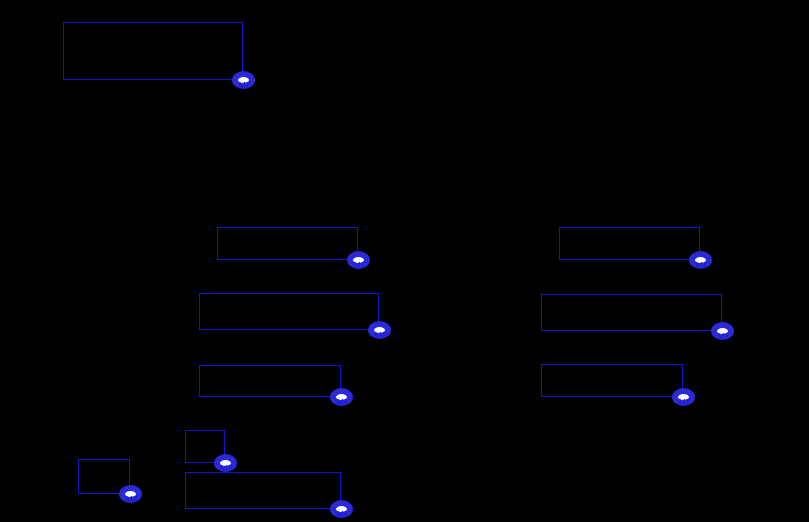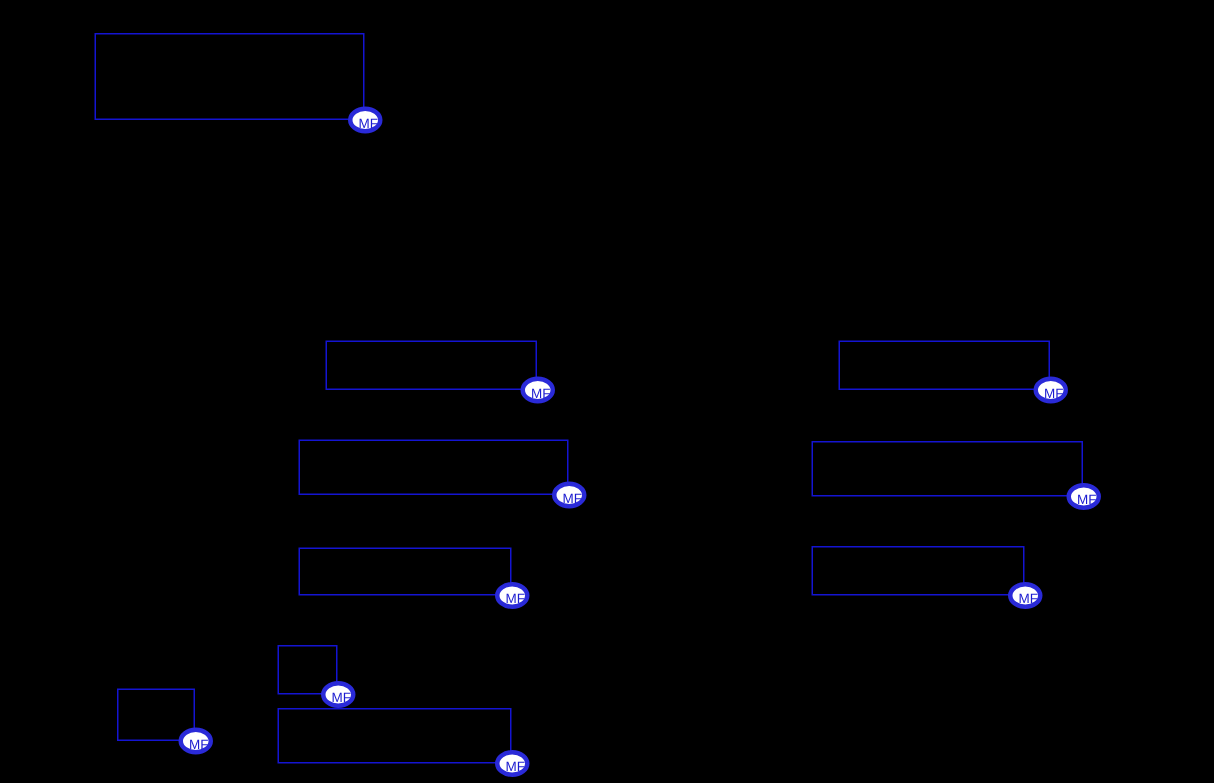--- a/index.html
+++ b/index.html
@@ -24,23 +24,23 @@
     border: 1px solid #1414d2;
     background: transparent;
   }
   .region-badge {
     position: absolute;
     box-sizing: border-box;
     width: 23px;
     height: 18px;
     border-radius: 50%;
     background: #ffffff;
-    border: 3px solid #c2410c;
+    border: 6px solid #c2410c;
     color: #1a1ad0;
-    font-family: Liberation Sans, sans-serif;
+    font-family: Liberation Serif, serif;
     font-size: 9px;
     font-weight: 400;
     line-height: 16px;
     text-align: right;
     letter-spacing: 0px;
     white-space: nowrap;
     z-index: 5;
   }
 </style>
 </head>

